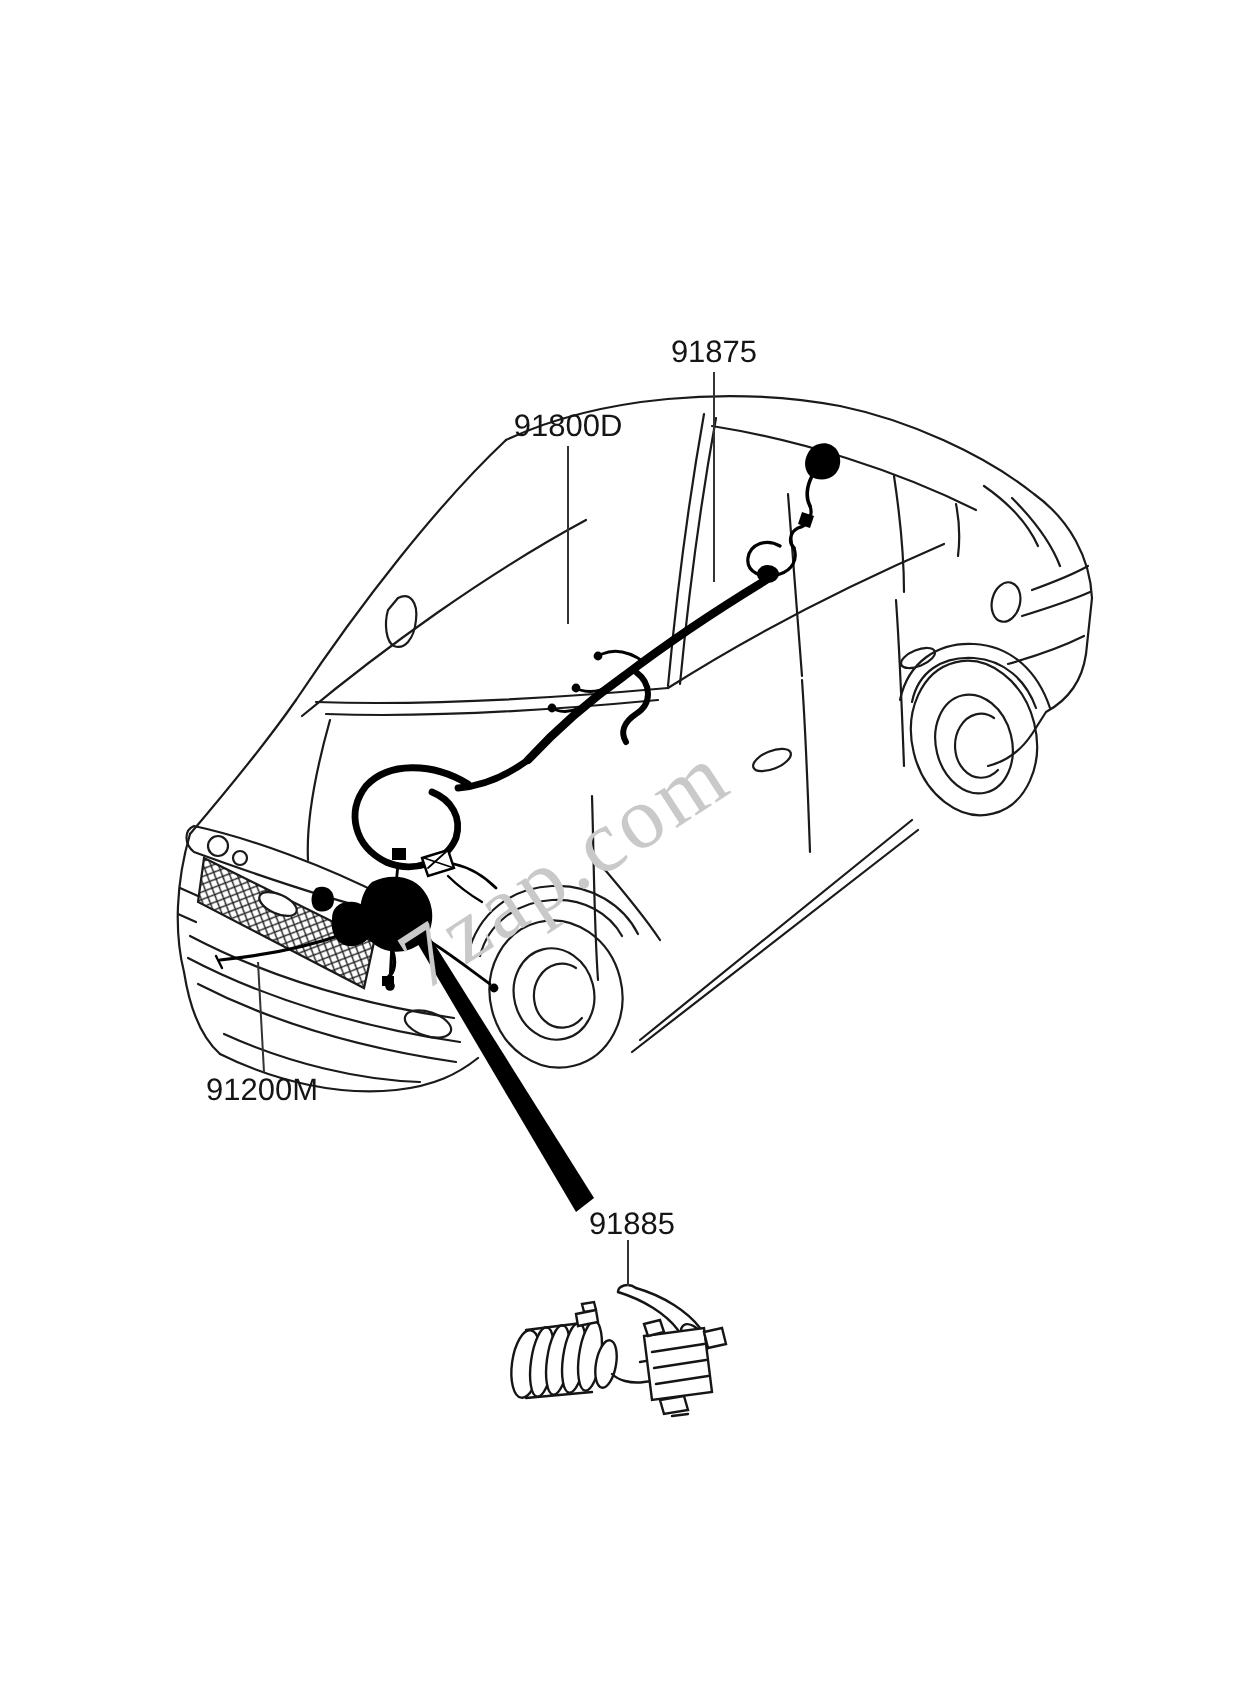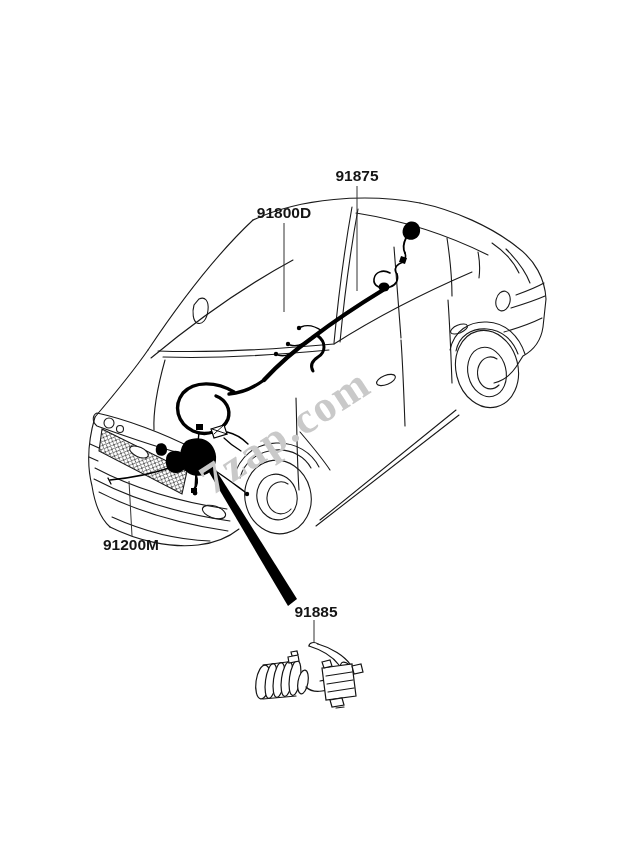--- a/index.html
+++ b/index.html
@@ -1,17 +1,17 @@
 <!DOCTYPE html>
 <html><head>
 <meta charset="utf-8">
 <style>
   html,body{margin:0;padding:0;background:#ffffff;}
   body{width:620px;height:848px;position:relative;font-family:"Liberation Sans",sans-serif;}
-  .stage{position:absolute;left:0;top:0;width:620px;height:848px;font-weight:bold;}
+  .stage{position:absolute;left:0;top:0;width:620px;height:848px;}
   svg{display:block;}
   text.callout{font-family:"Liberation Sans",sans-serif;font-size:15.5px;fill:#151515;}
   text.wm{font-family:"Liberation Serif",serif;font-size:44px;letter-spacing:2px;fill:#c9c9c9;}
 </style>
 </head>
 <body>
 
 <div class="stage">
 <svg width="620" height="848" viewBox="0 0 620 848" xmlns="http://www.w3.org/2000/svg">
   <defs>

